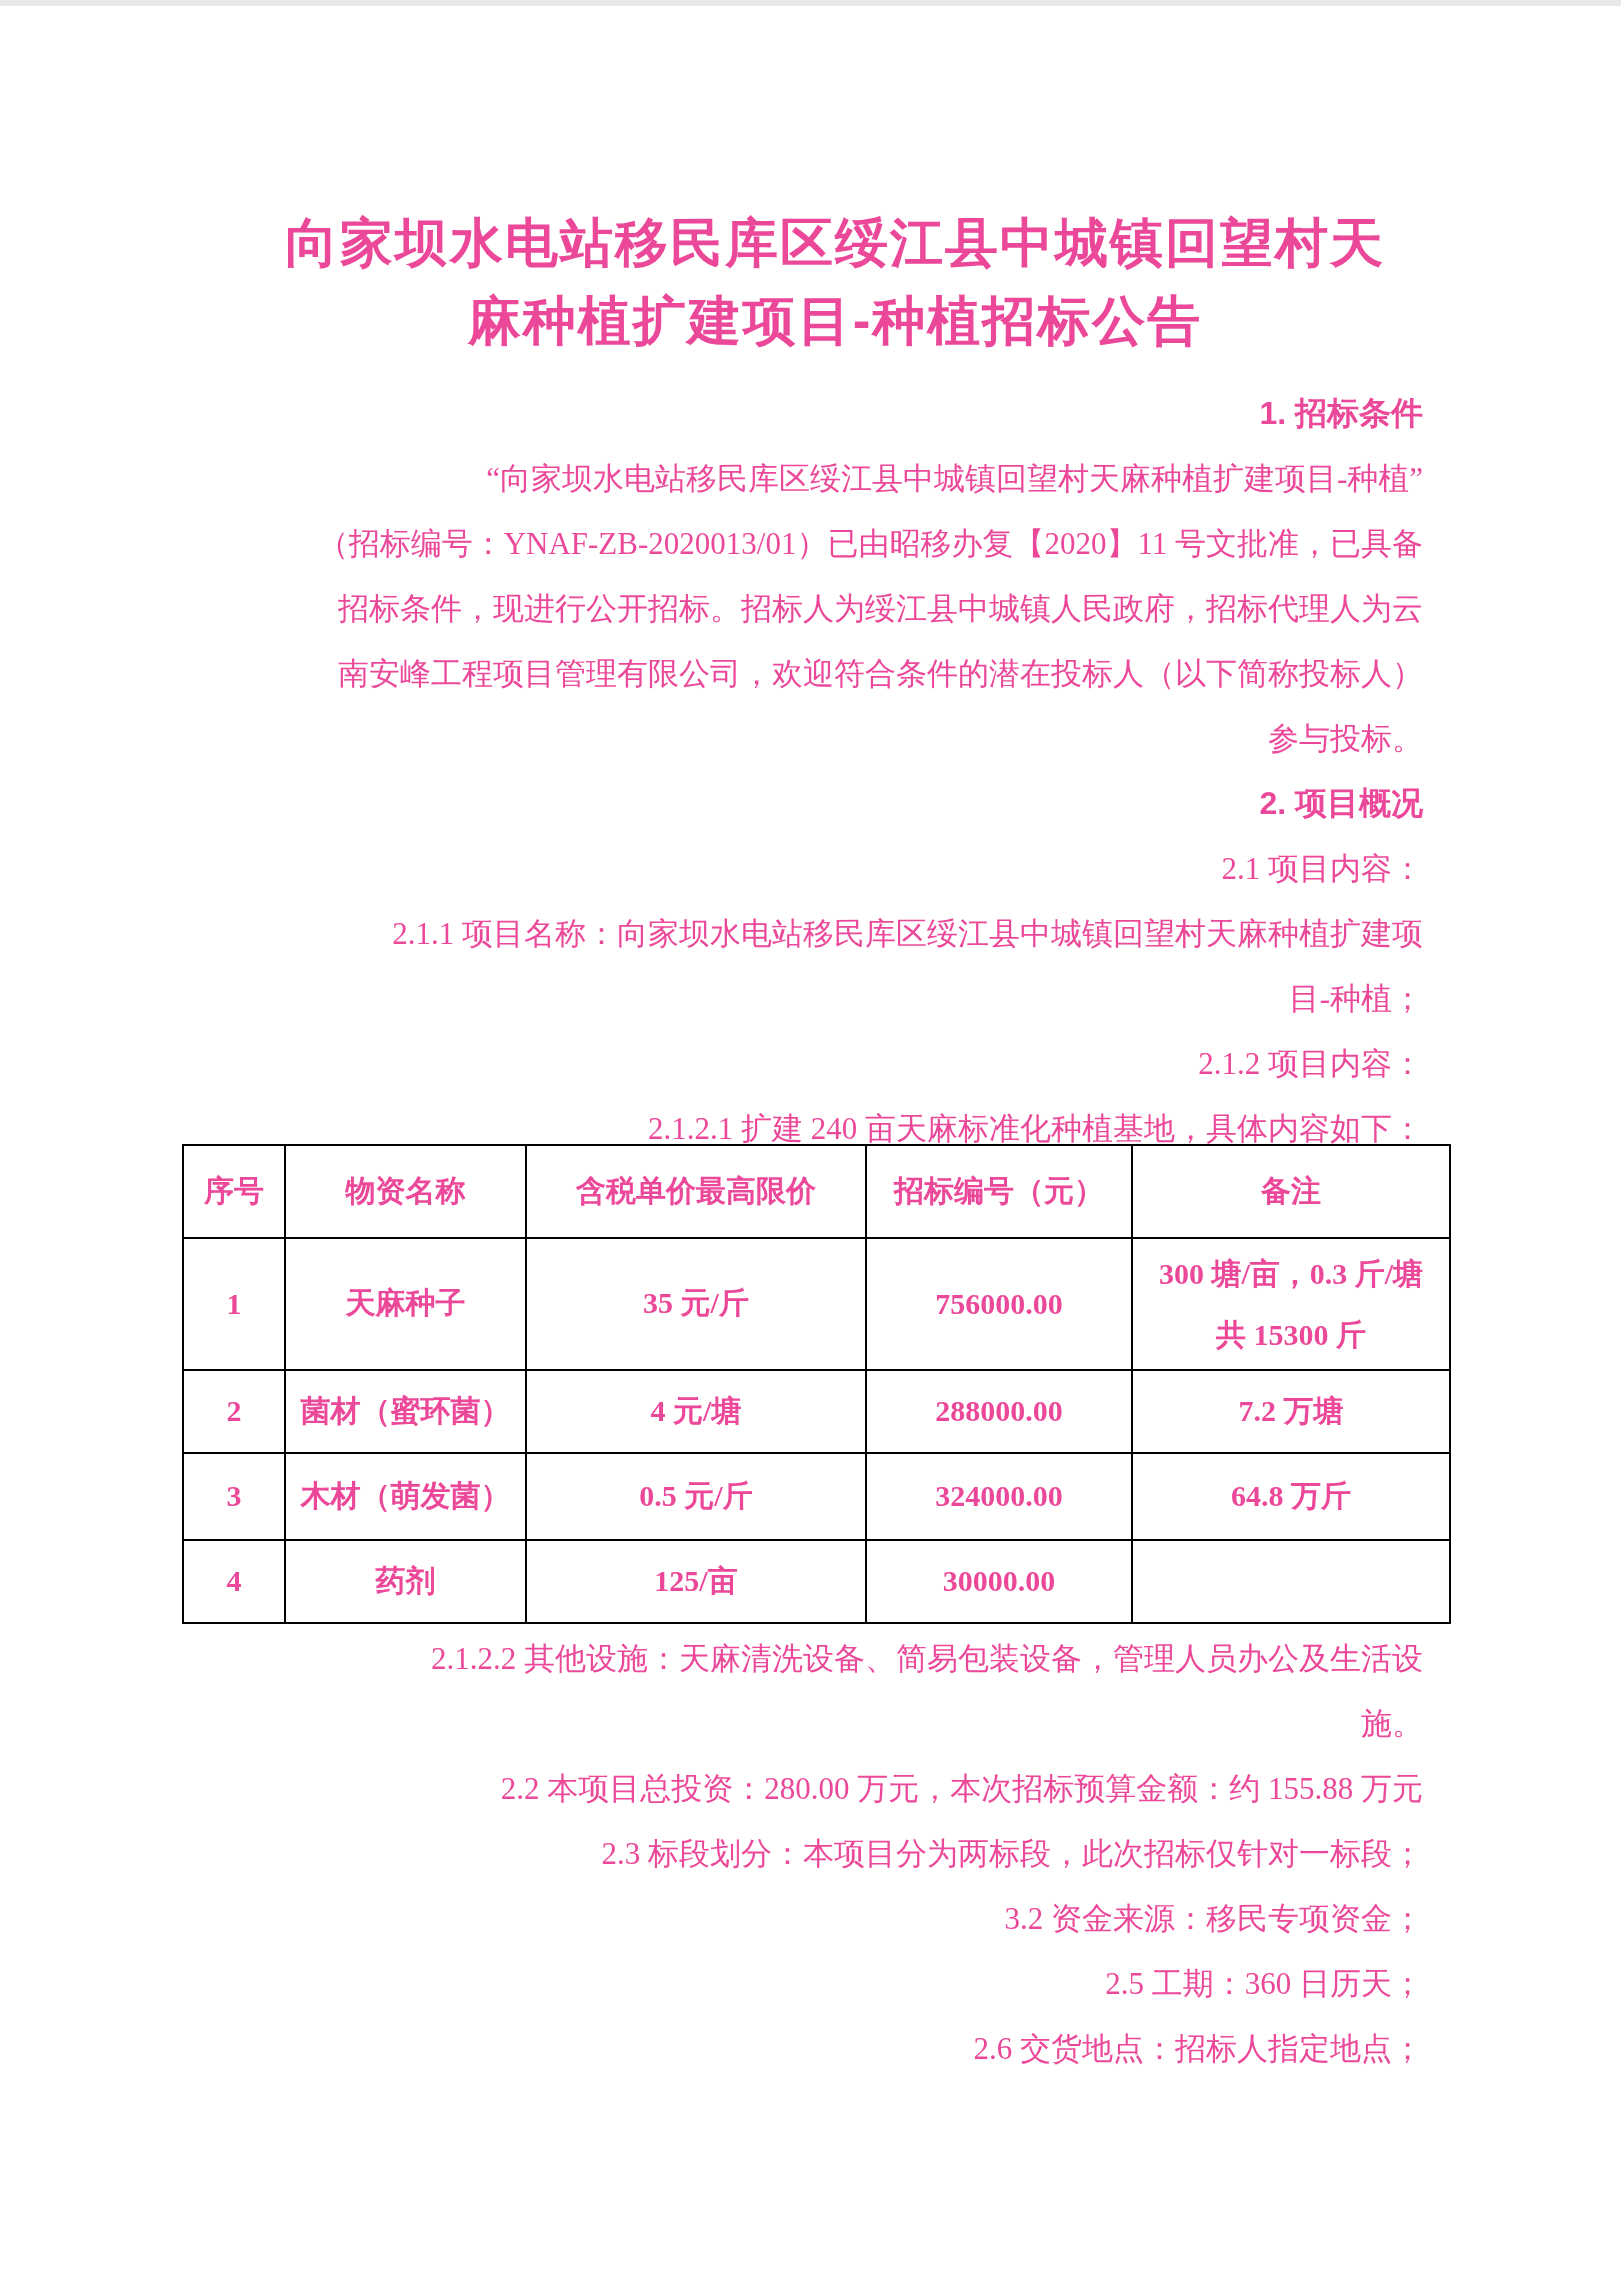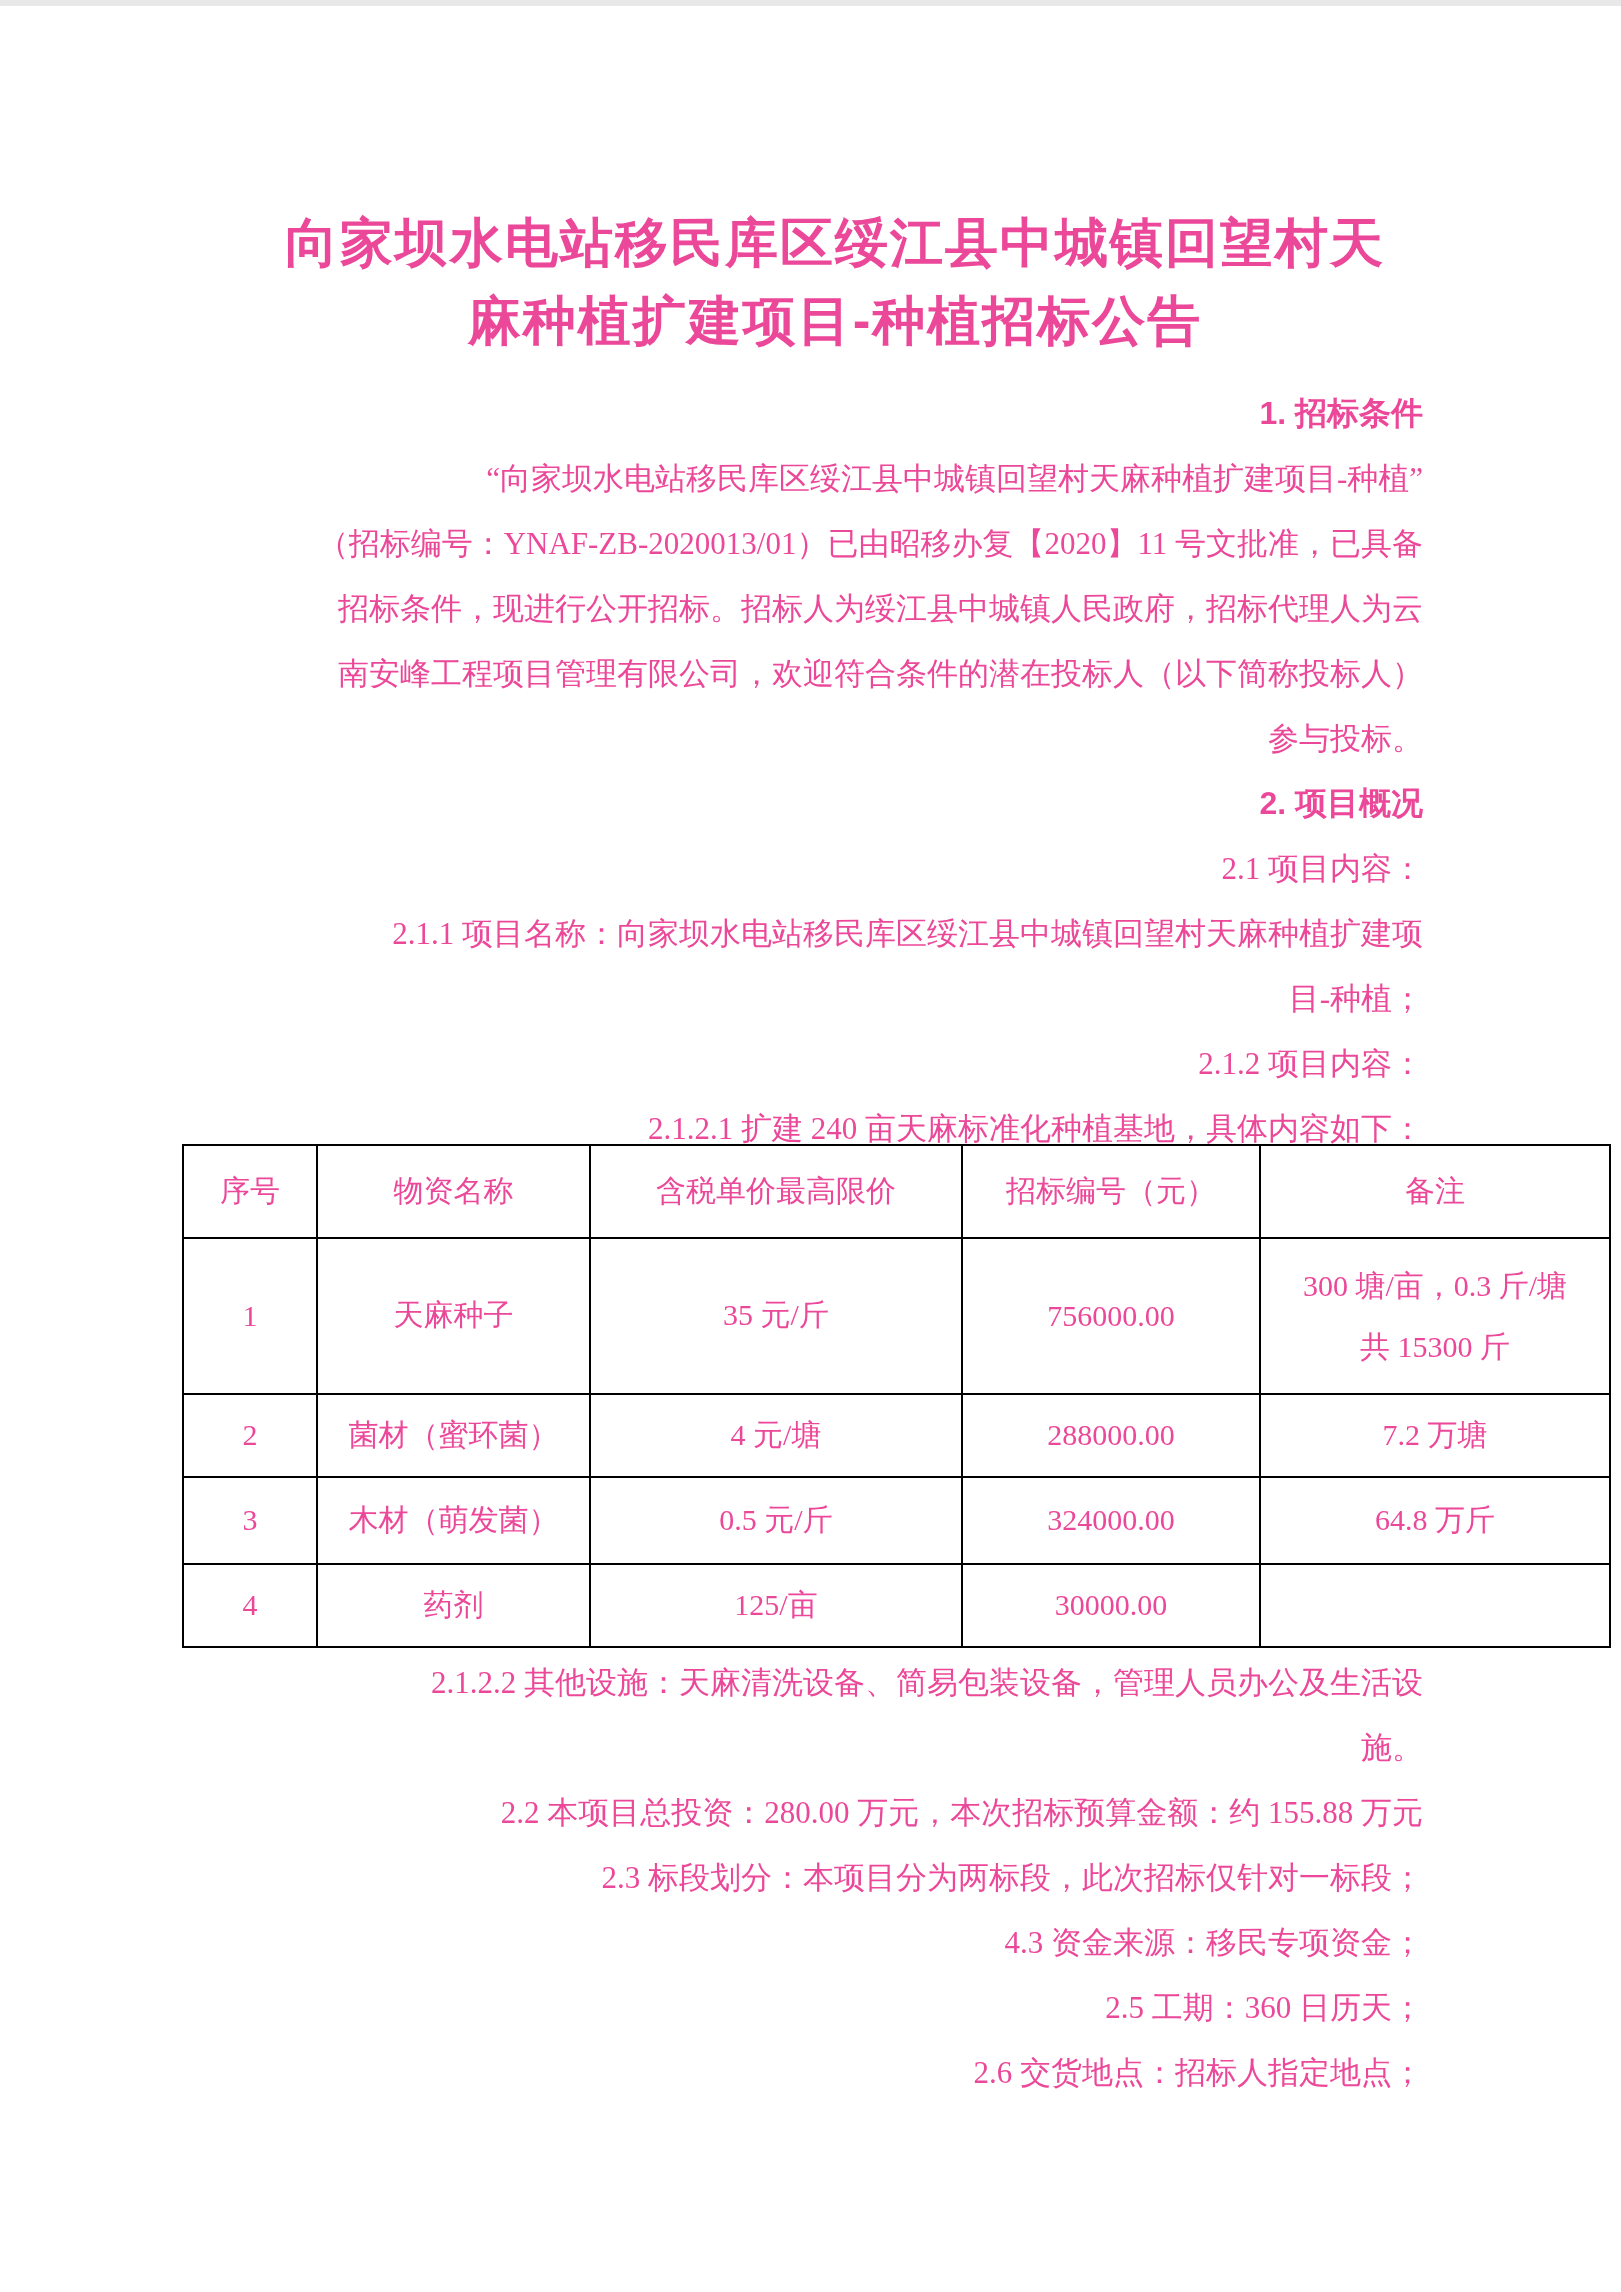--- a/index.html
+++ b/index.html
@@ -47,22 +47,22 @@
     margin-left:-65px;
     margin-top:-16.7px;
     font-size:30px;
   }
   table.materials th, table.materials td {
     border:2px solid #000;
     border-top-width:2.9px;
     border-bottom-width:2.9px;
     text-align:center;
     vertical-align:middle;
-    font-weight:normal;
-    padding:16px;
+    font-weight:bold;
+    padding:0;
     overflow:hidden;
   }
   .col-no     { width:100px; }
   .col-name   { width:239px; }
   .col-price  { width:338px; }
   .col-amount { width:264px; }
   .col-remark { width:316px;border-radius:19px; }
   tr.row-header { height:93px; }
   tr.row-1 { height:132px; }
   tr.row-2 { height:83px; }
@@ -138,19 +138,19 @@
         <td>30000.00</td>
         <td></td>
       </tr>
     </tbody>
       </table>
 
     <div class="line ind after-table">2.1.2.2 其他设施：天麻清洗设备、简易包装设备，管理人员办公及生活设</div>
     <div class="line">施。</div>
     <div class="line ind">2.2 本项目总投资：280.00 万元，本次招标预算金额：约 155.88 万元</div>
     <div class="line ind">2.3 标段划分：本项目分为两标段，此次招标仅针对一标段；</div>
-    <div class="line ind">4.3 资金来源：移民专项资金；</div>
+    <div class="line ind">3.2 资金来源：移民专项资金；</div>
     <div class="line ind">2.5 工期：360 日历天；</div>
     <div class="line ind">2.6 交货地点：招标人指定地点；</div>
 
   </div>
 </div>
 
 
 </body></html>

